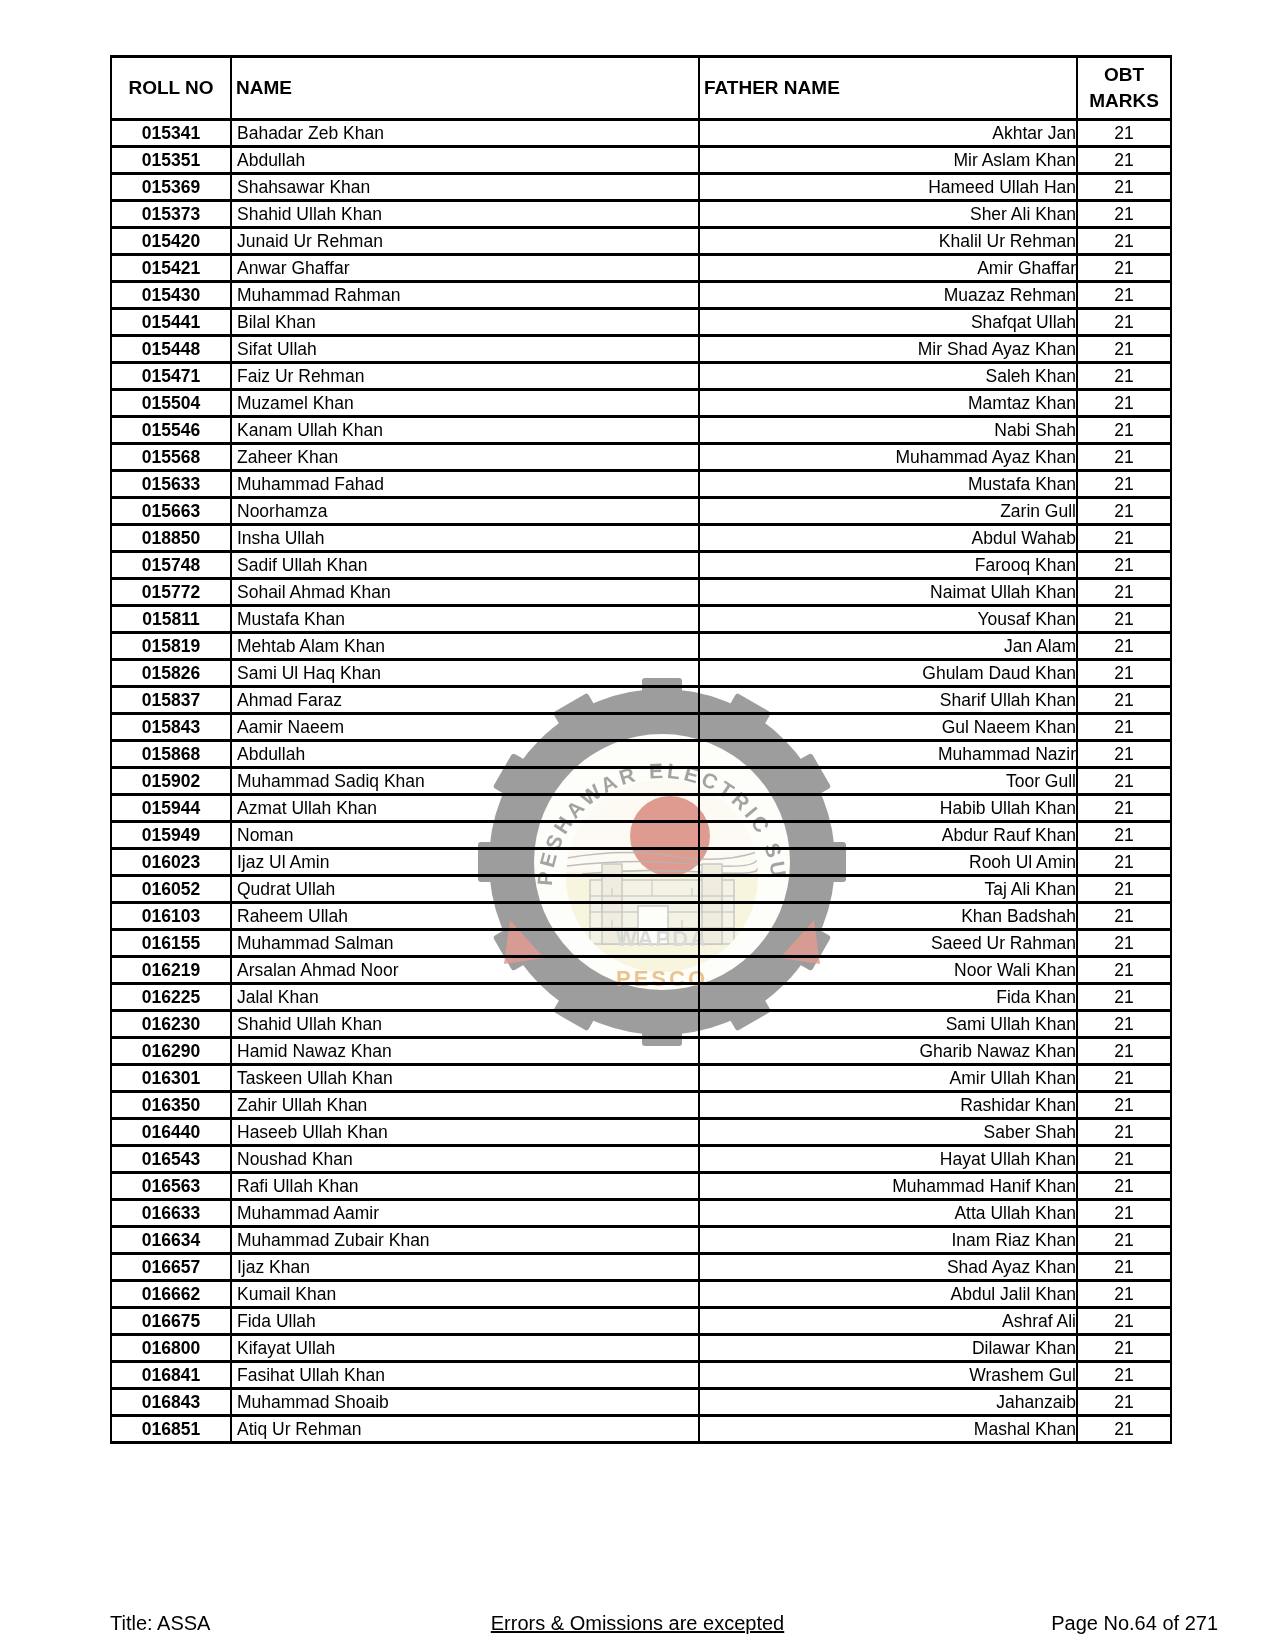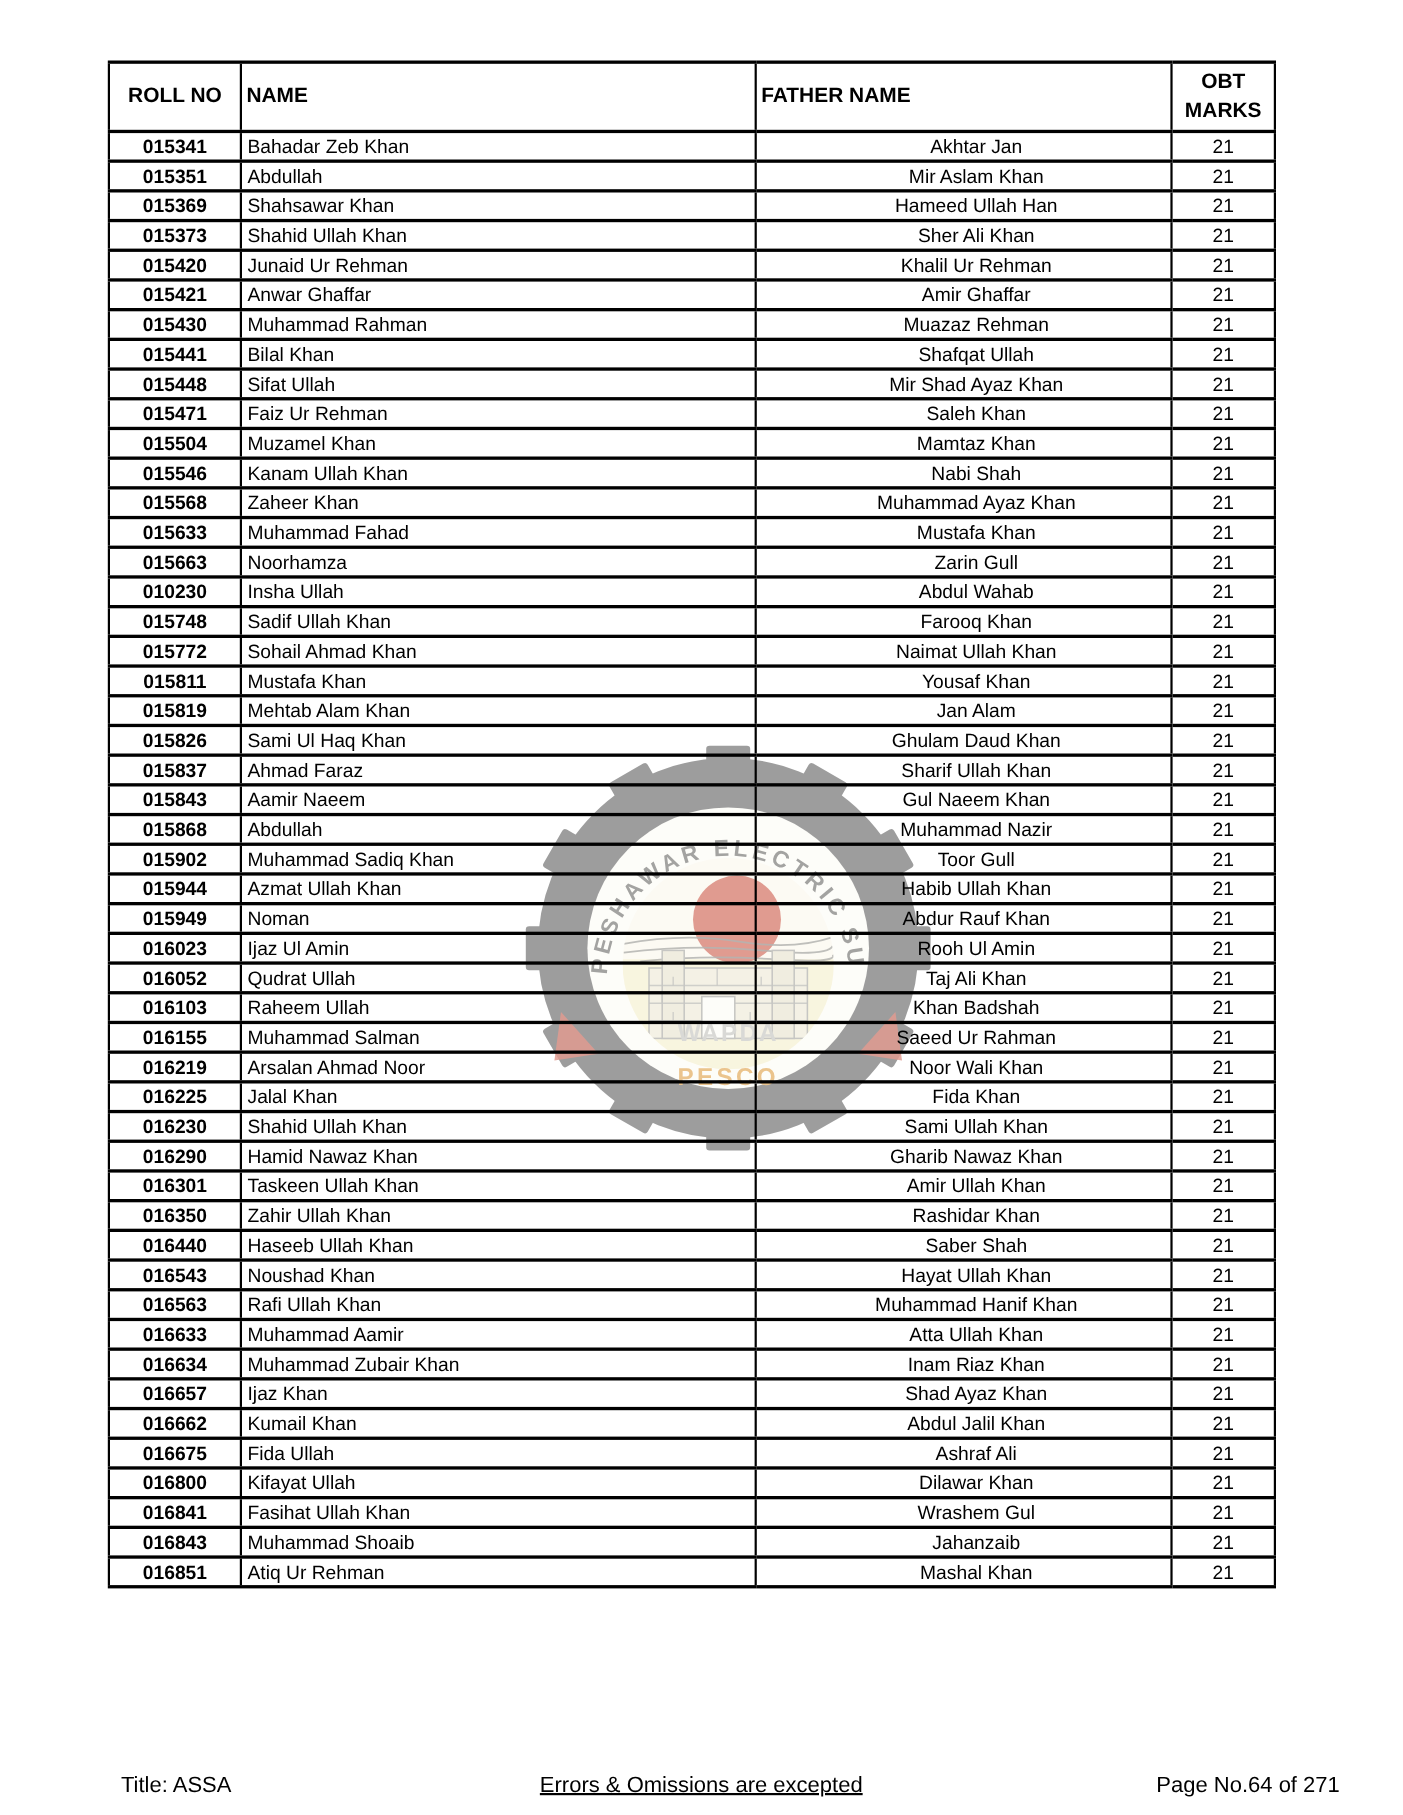--- a/index.html
+++ b/index.html
@@ -5,33 +5,33 @@
   html,body{margin:0;padding:0;}
   body{
     width:1275px;height:1650px;position:relative;overflow:hidden;
     background:#ffffff;font-family:"Liberation Sans",sans-serif;color:#000;
   }
   .watermark{
     position:absolute;left:472px;top:672px;width:380px;height:380px;
     z-index:0;opacity:0.5;
   }
   table.results{
-    position:absolute;left:98px;top:55px;width:1044px;z-index:1;
+    position:absolute;left:110px;top:55px;width:1044px;z-index:1;
     border-collapse:collapse;table-layout:fixed;background:transparent;
   }
   th,td{
     border-top:3.5px solid #000;border-bottom:3.5px solid #000;
     border-left:2.5px solid #000;border-right:2.5px solid #000;
     padding:0;overflow:hidden;white-space:nowrap;background:transparent;
   }
   th{height:60px;font-size:19px;font-weight:bold;vertical-align:middle;}
   td{height:24px;font-size:17.5px;vertical-align:middle;}
   .col-roll{width:118px;text-align:center;}
   .col-name{width:462px;text-align:left;padding-left:5px;}
-  .col-father{width:372px;text-align:center;padding-left:23px;}
+  .col-father{width:372px;text-align:right;padding-left:23px;}
   .col-obt{width:92px;text-align:center;}
   td.col-roll{font-weight:bold;}
   th.col-name,th.col-father{text-align:left;padding-left:4px;}
   th.col-obt{text-align:center;line-height:1.35;}
   .footer{
     position:absolute;left:0;top:1612px;width:1275px;height:30px;
     font-size:20px;z-index:1;
   }
   .footer .f-left{position:absolute;left:110px;}
   .footer .f-center{position:absolute;left:0;width:1275px;text-align:center;text-decoration:underline;}
@@ -189,21 +189,21 @@
         <td class="col-father">Mustafa Khan</td>
         <td class="col-obt">21</td>
       </tr>
       <tr>
         <td class="col-roll">015663</td>
         <td class="col-name">Noorhamza</td>
         <td class="col-father">Zarin Gull</td>
         <td class="col-obt">21</td>
       </tr>
       <tr>
-        <td class="col-roll">010230</td>
+        <td class="col-roll">018850</td>
         <td class="col-name">Insha Ullah</td>
         <td class="col-father">Abdul Wahab</td>
         <td class="col-obt">21</td>
       </tr>
       <tr>
         <td class="col-roll">015748</td>
         <td class="col-name">Sadif Ullah Khan</td>
         <td class="col-father">Farooq Khan</td>
         <td class="col-obt">21</td>
       </tr>

